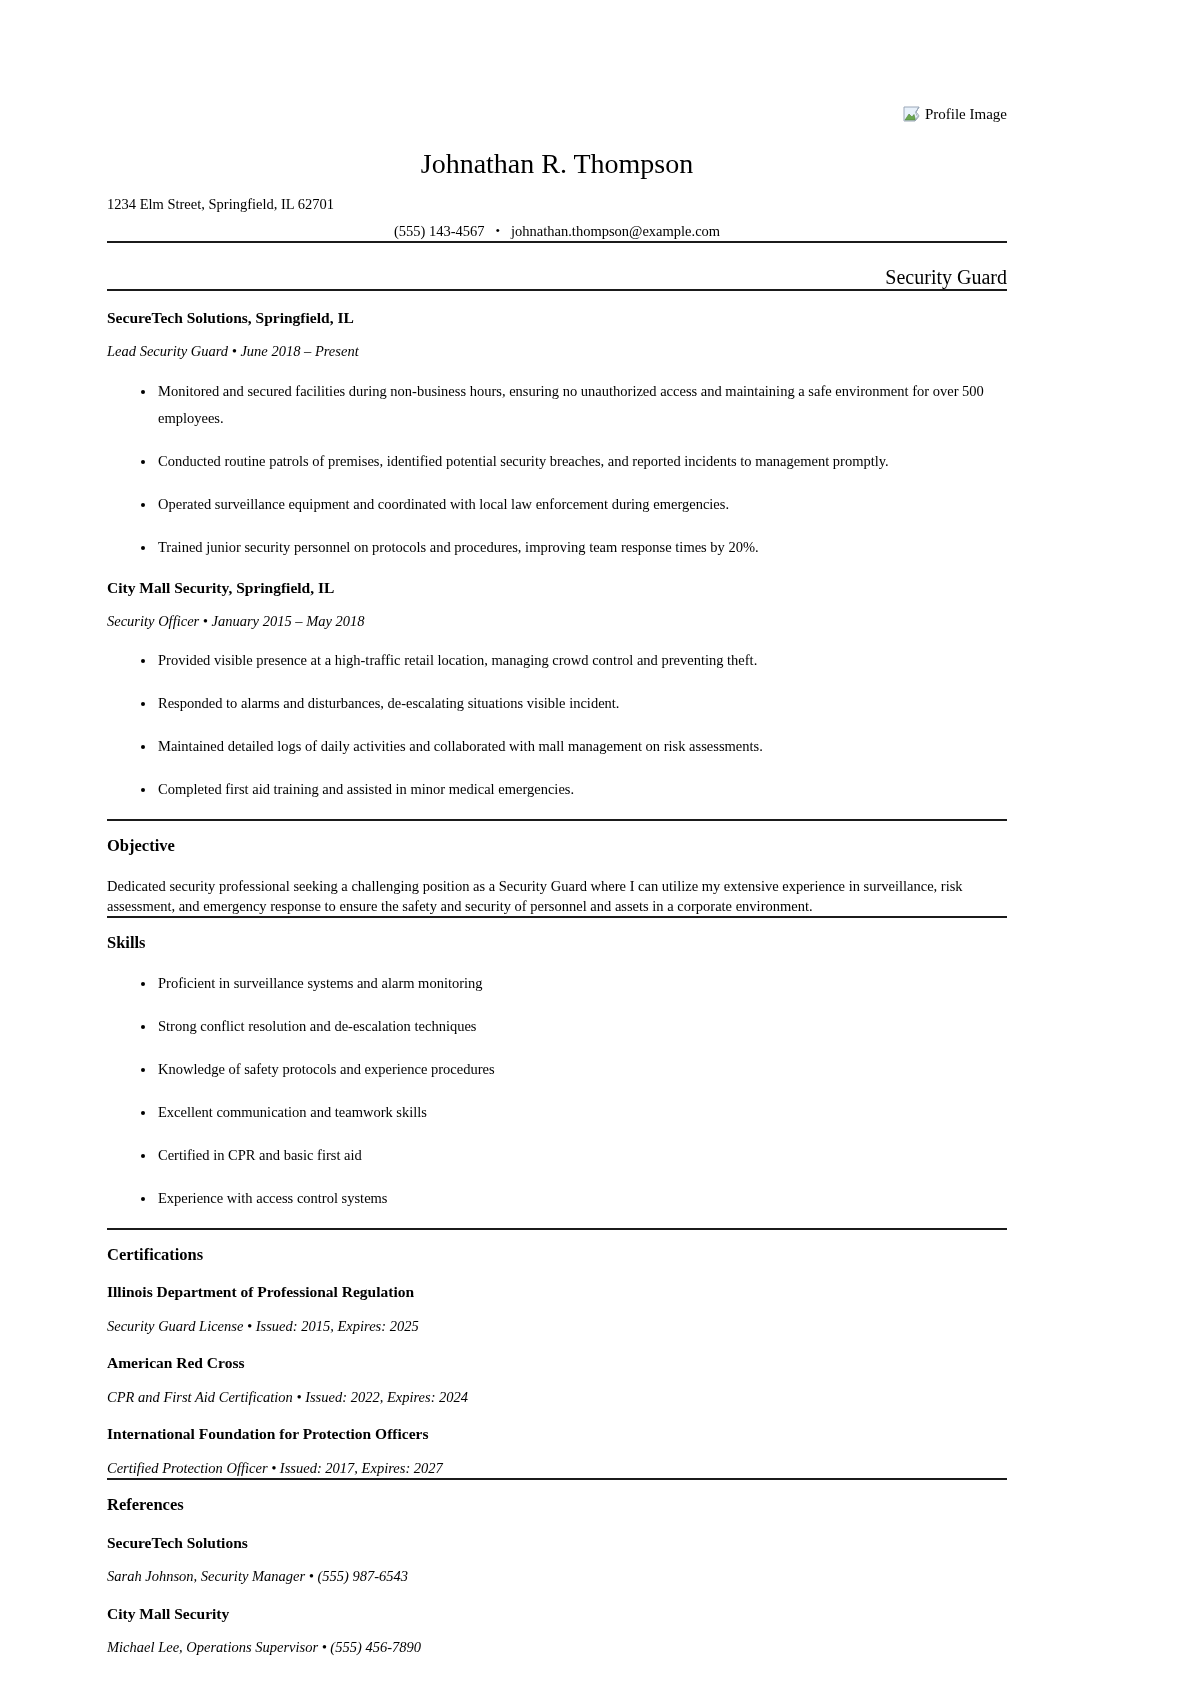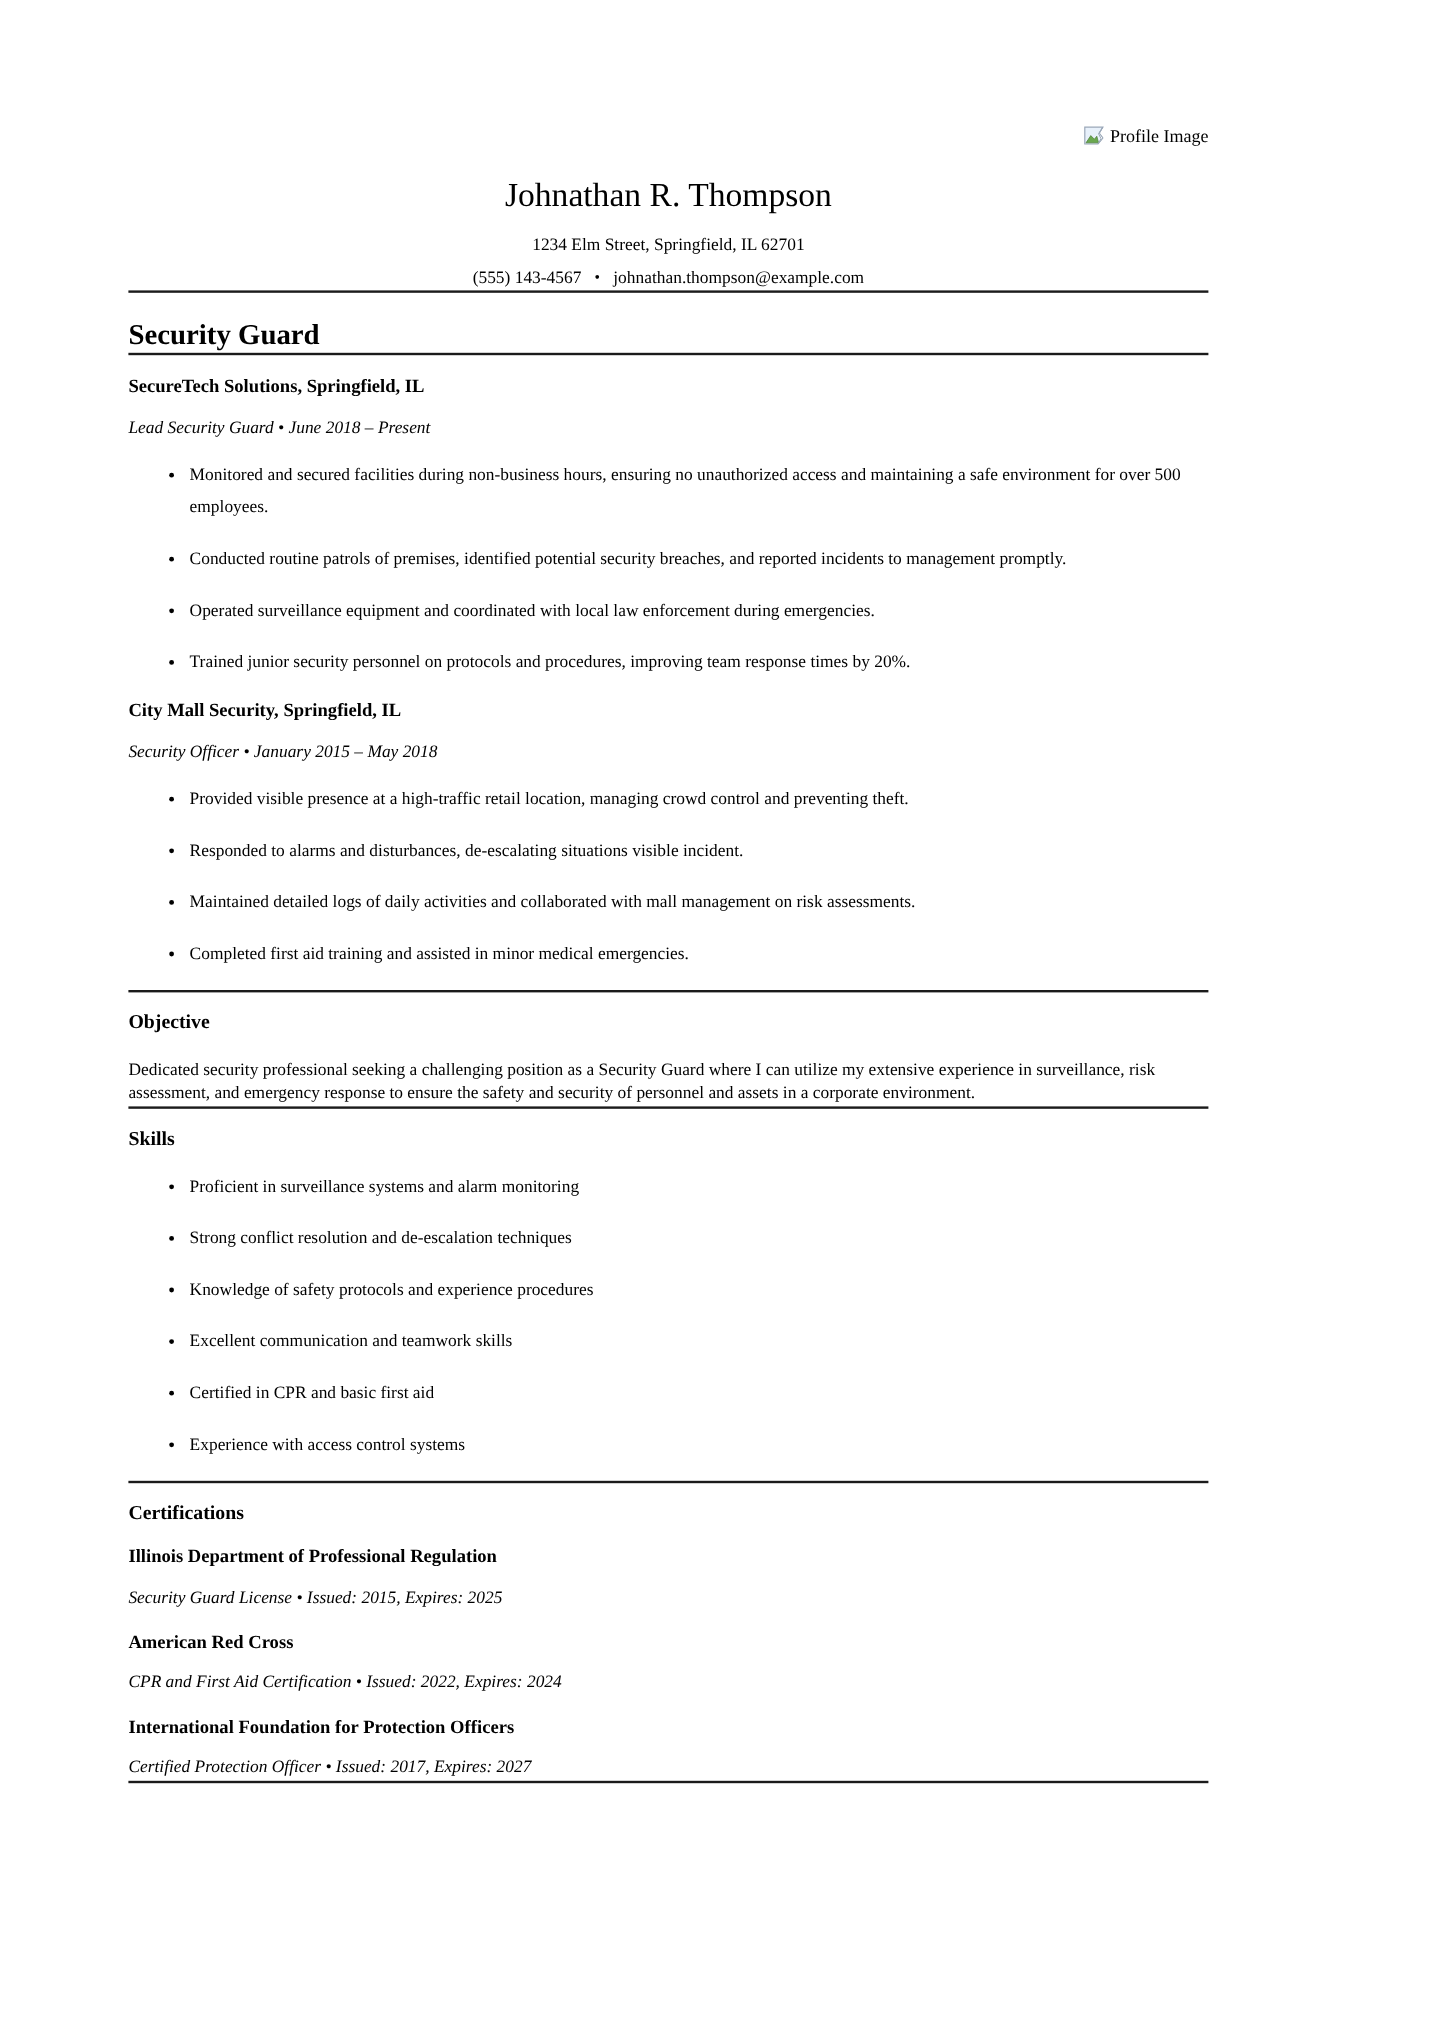--- a/index.html
+++ b/index.html
@@ -32,21 +32,20 @@
   }
   .name {
     margin: 20px 0 0;
     font-size: 28px;
     font-weight: normal;
     text-align: center;
     line-height: 1.2;
   }
   .address {
     margin: 13px 0 0;
-    text-align: center;
     font-size: 14.5px;
     line-height: 20px;
   }
   .contact {
     margin: 7px 0 0;
     text-align: center;
     font-size: 14.5px;
     line-height: 20px;
   }
   .contact .sep {
@@ -59,23 +58,23 @@
     border: 0;
     border-top: 2px solid #1b1b1b;
     margin: 0;
     width: 900px;
   }
   .rule-top1 { margin-top: 18px; }
   .rule-top2 { margin-top: 21px; }
   .rule-section { margin-top: 22px; }
   .doc-title {
     margin: 22px 0 0;
-    text-align: left;
-    font-size: 24px;
-    font-weight: bold;
+    text-align: right;
+    font-size: 20px;
+    font-weight: normal;
     line-height: 1.2;
   }
   .section-heading {
     font-size: 16.5px;
     font-weight: bold;
     margin: 15px 0 0;
     line-height: 1.25;
   }
   .company {
     font-size: 15.5px;
@@ -193,14 +192,26 @@
       <div class="meta">CPR and First Aid Certification • Issued: 2022, Expires: 2024</div>
     </div>
     <div>
       <div class="company">International Foundation for Protection Officers</div>
       <div class="meta">Certified Protection Officer • Issued: 2017, Expires: 2027</div>
     </div>
   </div>
 
   <hr class="rule rule-section">
 
+  <div>
+    <div class="section-heading">References</div>
+
+    <div>
+      <div class="company">SecureTech Solutions</div>
+      <div class="meta">Sarah Johnson, Security Manager • (555) 987-6543</div>
+    </div>
+    <div>
+      <div class="company">City Mall Security</div>
+      <div class="meta">Michael Lee, Operations Supervisor • (555) 456-7890</div>
+    </div>
+  </div>
 
 </div>
 
 </body></html>

